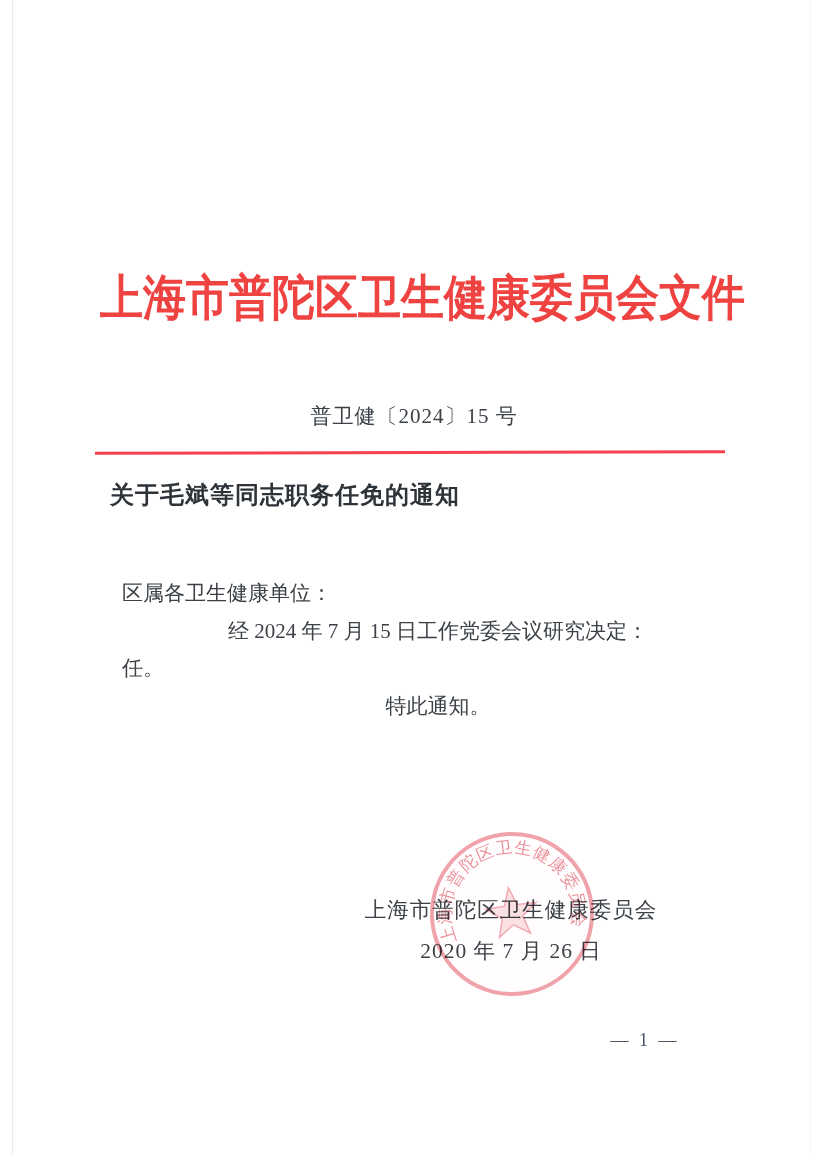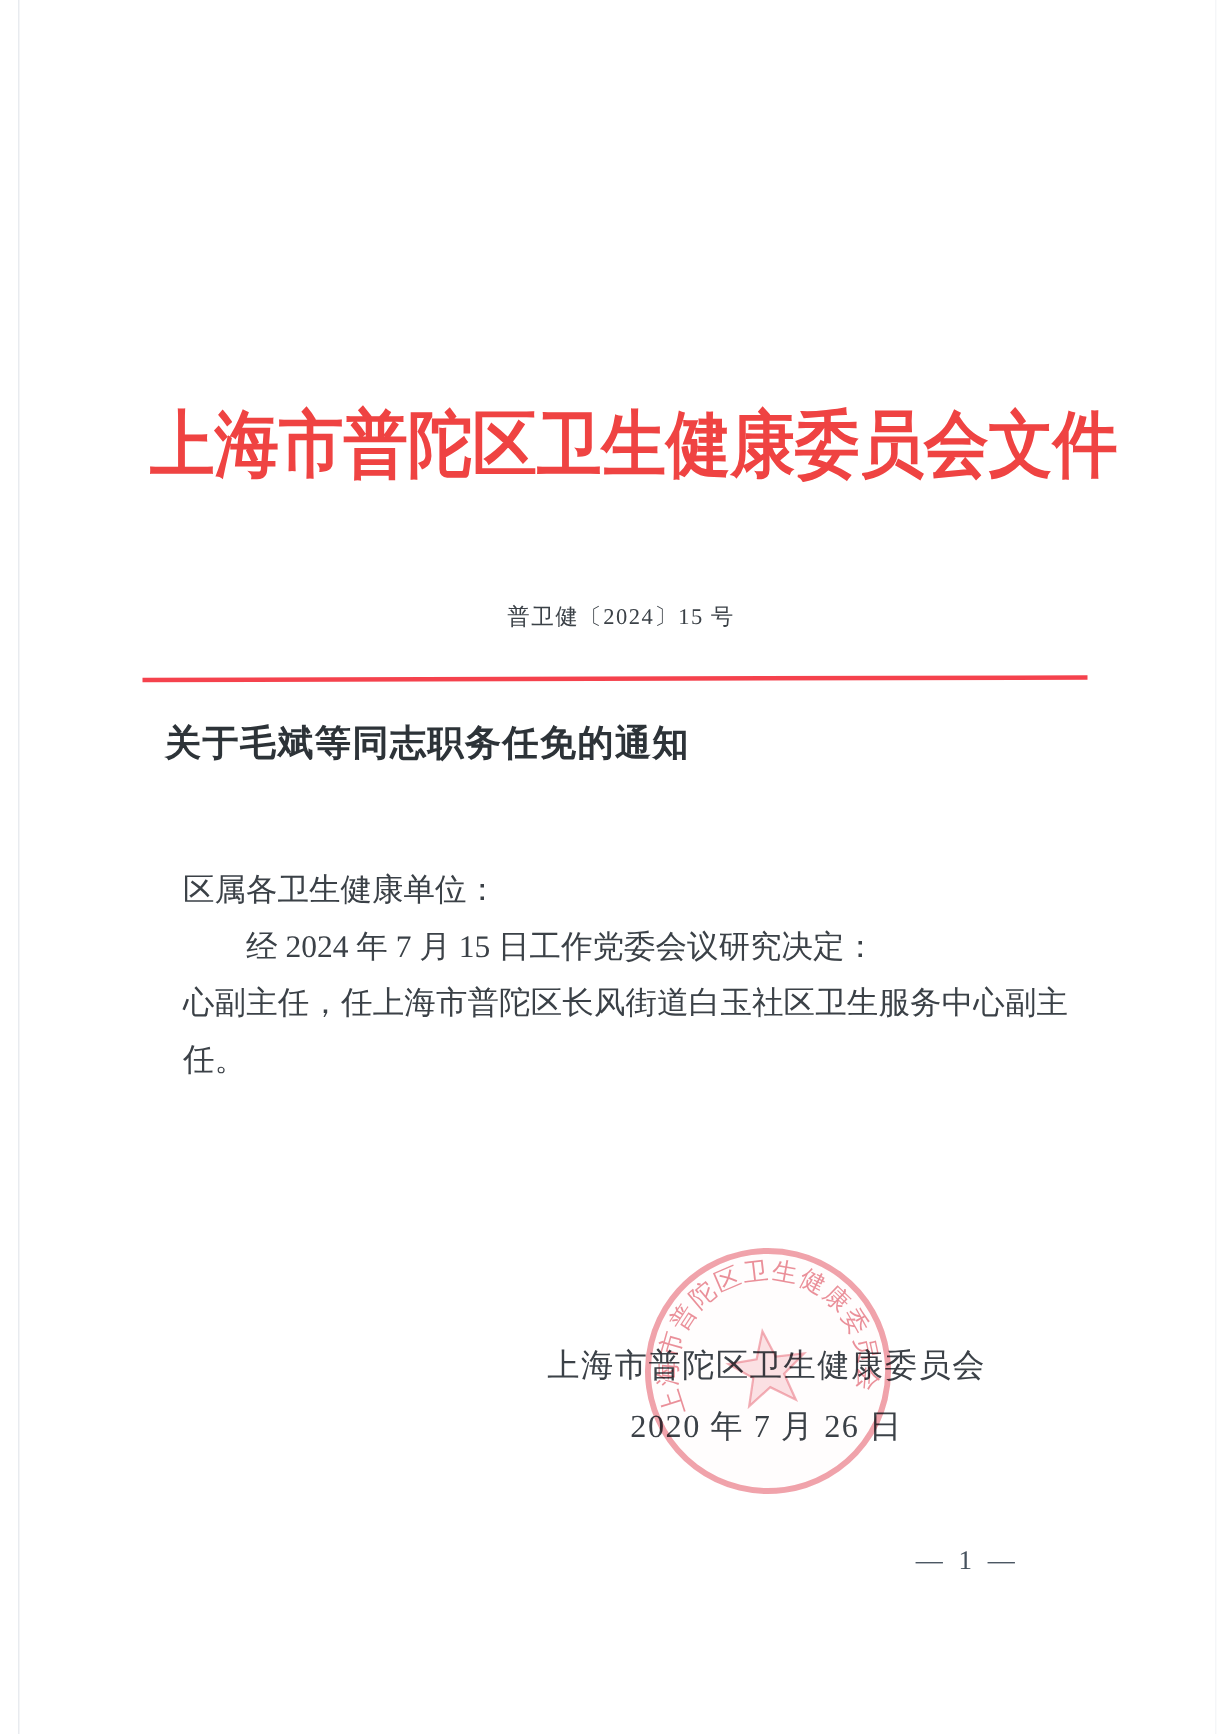--- a/index.html
+++ b/index.html
@@ -43,21 +43,21 @@
     line-height: 64px;
     transform: scaleY(1.12);
     transform-origin: center;
   }
 
   .doc-number {
     position: absolute;
     left: 110px; top: 402px;
     width: 608px;
     text-align: center;
-    font-size: 15px;
+    font-size: 21px;
     letter-spacing: 1px;
     color: var(--text_dark, #3b4147);
   }
 
   .red-rule {
     position: absolute;
     left: 95px; top: 451px;
     width: 630px; height: 3px;
     background: var(--rule_red, #f5424d);
     transform: rotate(-0.15deg);
@@ -75,21 +75,21 @@
 
   .body-text {
     position: absolute;
     left: 122px; top: 575px;
     width: 590px;
     font-size: 21px;
     line-height: 37.6px;
     color: var(--text_dark, #3b4147);
   }
   .body-line { white-space: nowrap; }
-  .body-line.indent { text-indent: 2em; }
+  .body-line.indent { text-indent: 2em; text-align: center; }
   .body-line.justify {
     white-space: normal;
     text-align: justify;
     text-align-last: justify;
   }
 
   .signature-block {
     position: absolute;
     left: 360px; top: 895px;
     width: 302px;
@@ -133,22 +133,22 @@
 
   <div class="doc-number">普卫健〔2024〕15 号</div>
 
   <div class="red-rule"></div>
 
   <div class="notice-title">关于毛斌等同志职务任免的通知</div>
 
   <div class="body-text" id="body-lines">
       <div class="body-line">区属各卫生健康单位：</div>
       <div class="body-line indent">经 2024 年 7 月 15 日工作党委会议研究决定：</div>
-      <div class="body-line justify">心副主任，任上海市普陀区长风街道白玉社区卫生服务中心副主</div>
       <div class="body-line">任。</div>
+      <div class="body-line indent">特此通知。</div>
     </div>
 
   <div class="signature-block">
     <div class="signature-org">上海市普陀区卫生健康委员会</div>
     <div class="signature-date">2020 年 7 月 26 日</div>
   </div>
 
   <div class="seal">
     <svg viewBox="0 0 170 170" xmlns="http://www.w3.org/2000/svg">
       <defs>

